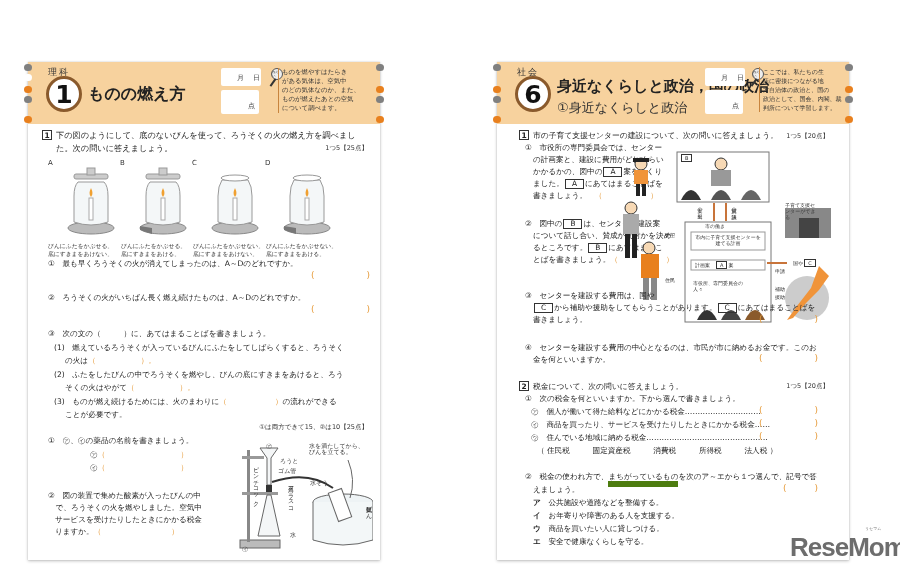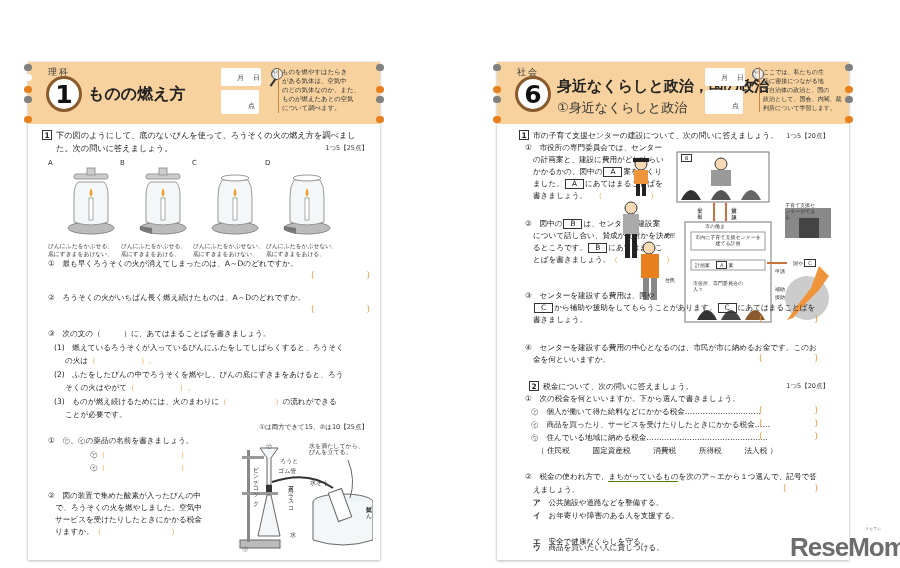--- a/index.html
+++ b/index.html
@@ -69,21 +69,21 @@
   .text { position: absolute; font-size: 7.6px; line-height: 12px; color: #222; white-space: nowrap; }
   .paren { color: #e69b3a; }
   .ans {
     position: absolute; font-size: 9px; color: #e69b3a; white-space: nowrap;
   }
   .ans .gap { display: inline-block; }
   .blank-box {
     display: inline-block; border: 1px solid #333; padding: 0 6px; font-size: 7.4px; line-height: 8px;
     margin: 0 1px; font-family: "DejaVu Sans", sans-serif;
   }
-  .underline-orange { border-bottom: 1px solid #4d7c0f; }
+  .underline-orange { border-bottom: 6px solid #4d7c0f; }
 
   
   .jar-fig { position: absolute; width: 50px; height: 72px; }
   .jar-label { position: absolute; font-size: 7px; color: #333; }
   .jar-caption { position: absolute; font-size: 5.8px; line-height: 8px; color: #333; white-space: nowrap; }
   .diag-label { position: absolute; font-size: 5px; line-height: 6px; color: #333; white-space: nowrap; }
   .arrow-v { position: absolute; width: 1.5px; background: #c8743a; }
   .arrow-h { position: absolute; height: 1.5px; background: #c8743a; }
 
   .watermark {
@@ -379,21 +379,21 @@
     <div style="padding-left:8px;">書きましょう。</div>
   </div>
   <div class="ans" style="left:262px;top:252px;">(<span class="gap" style="width:52px;"></span>)</div>
 
   <div class="text" style="left:28px;top:280px;">
     <div>④　センターを建設する費用の中心となるのは、市民が市に納めるお金です。このお</div>
     <div style="padding-left:8px;">金を何といいますか。</div>
   </div>
   <div class="ans" style="left:262px;top:291px;">(<span class="gap" style="width:52px;"></span>)</div>
 
-  <div class="q-head" style="left:32px;top:318px;font-size:7.8px;">
+  <div class="q-head" style="left:22px;top:318px;font-size:7.8px;">
     <span class="num-box">2</span><span>税金について、次の問いに答えましょう。</span>
   </div>
   <div class="points" style="right:20px;top:320px;">1つ5【20点】</div>
   <div class="text" style="left:28px;top:331px;">①　次の税金を何といいますか。下から選んで書きましょう。</div>
 
   <div class="text" style="left:34px;top:344px;"><span>㋐</span>　<span>個人が働いて得た給料などにかかる税金</span><span>…………………………</span></div>
   <div class="ans" style="left:262px;top:343px;">(<span class="gap" style="width:52px;"></span>)</div>
   <div class="text" style="left:34px;top:357px;"><span>㋑</span>　<span>商品を買ったり、サービスを受けたりしたときにかかる税金</span><span>……</span></div>
   <div class="ans" style="left:262px;top:356px;">(<span class="gap" style="width:52px;"></span>)</div>
   <div class="text" style="left:34px;top:370px;"><span>㋒</span>　<span>住んでいる地域に納める税金</span><span>…………………………………………</span></div>
@@ -402,18 +402,18 @@
   <div class="text" style="left:40px;top:383px;">（ <span>住民税</span>　　　<span>固定資産税</span>　　　<span>消費税</span>　　　<span>所得税</span>　　　<span>法人税</span> ）</div>
 
   <div class="text" style="left:28px;top:409px;">
     <span>②　税金の使われ方で、</span><span class="underline-orange">まちがっているもの</span><span>を次のア～エから１つ選んで、記号で答</span>
   </div>
   <div class="text" style="left:36px;top:422px;">えましょう。</div>
   <div class="ans" style="left:286px;top:421px;">(<span class="gap" style="width:28px;"></span>)</div>
 
   <div class="text" style="left:36px;top:435px;"><b>ア</b>　<span>公共施設や道路などを整備する。</span></div>
   <div class="text" style="left:36px;top:448px;"><b>イ</b>　<span>お年寄りや障害のある人を支援する。</span></div>
-  <div class="text" style="left:36px;top:461px;margin-top:19px;"><b>ウ</b>　<span>商品を買いたい人に貸しつける。</span></div>
+  <div class="text" style="left:36px;top:461px;"><b>ウ</b>　<span>商品を買いたい人に貸しつける。</span></div>
   <div class="text" style="left:36px;top:474px;"><b>エ</b>　<span>安全で健康なくらしを守る。</span></div>
 </div>
 
 <div class="watermark-ruby">リセマム</div>
 <div class="watermark">ReseMom</div>
 
 </body></html>

